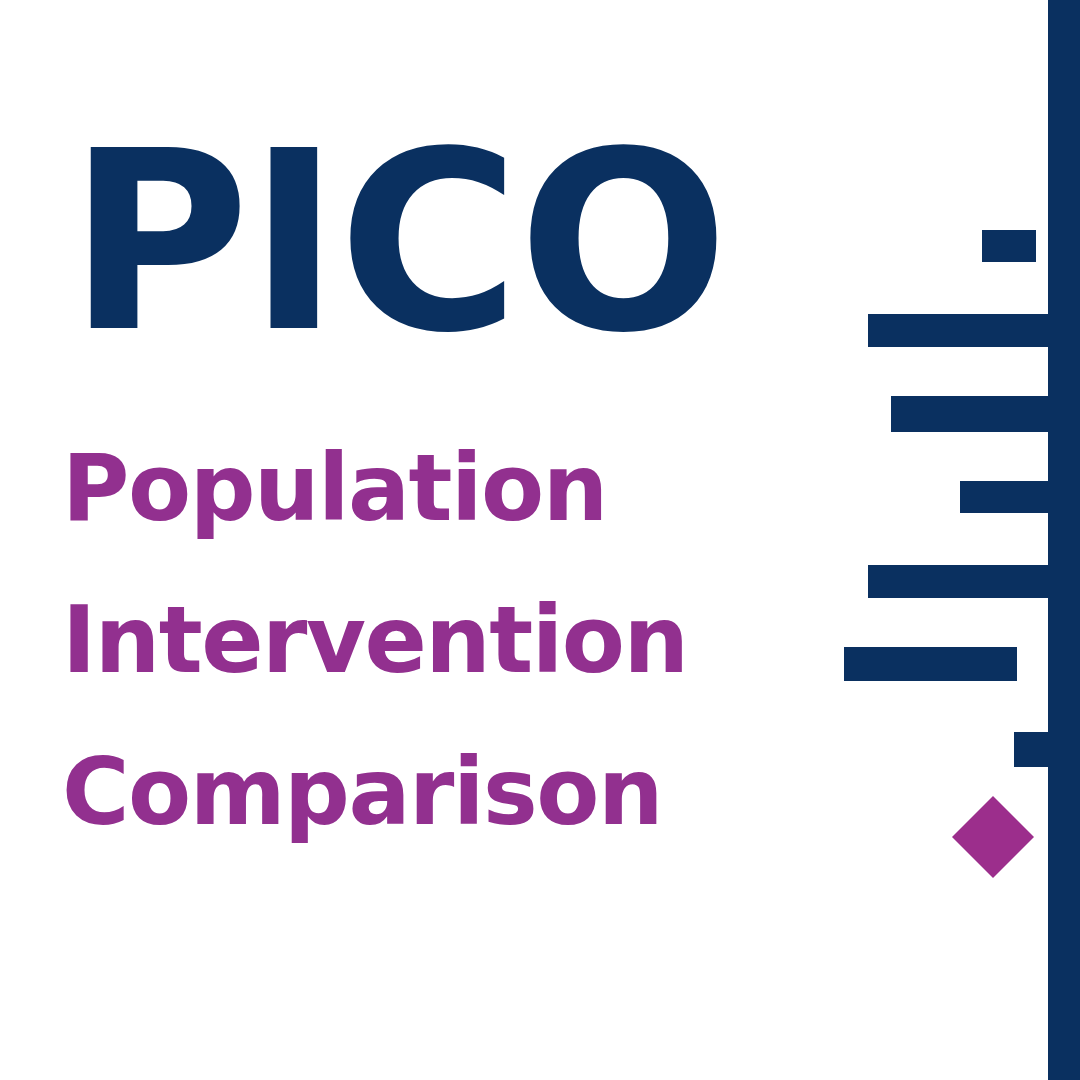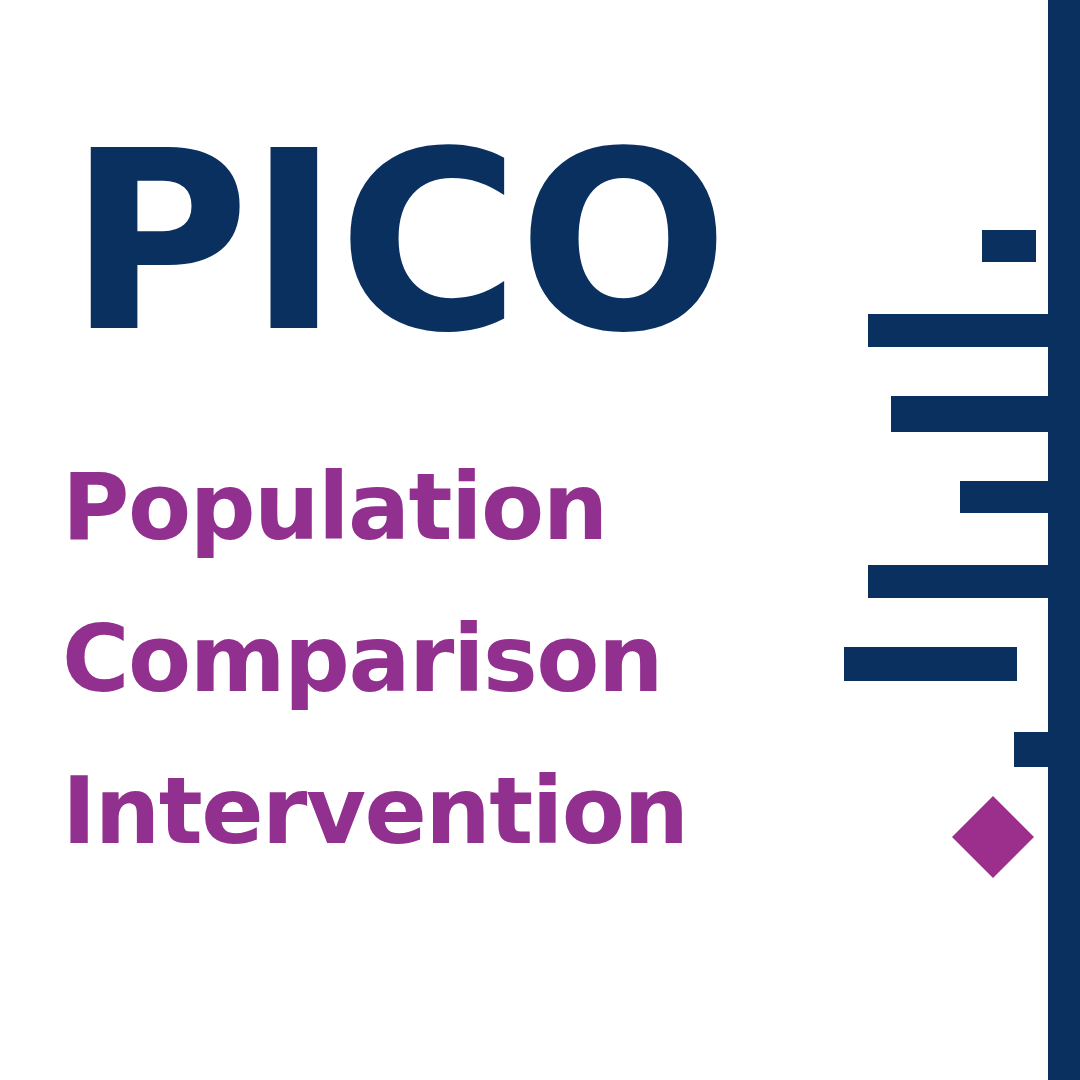--- a/index.html
+++ b/index.html
@@ -36,21 +36,21 @@
     font-size: 248px;
     line-height: 1;
     letter-spacing: -2px;
     color: #0a3060;
     white-space: nowrap;
   }
 
   .expansion-list {
     position: absolute;
     left: 62px;
-    top: 432px;
+    top: 413px;
     width: 740px;
   }
 
   .expansion-item {
     font-family: "DejaVu Sans", sans-serif;
     font-weight: bold;
     font-size: 92px;
     line-height: 152px;
     letter-spacing: -1.5px;
     color: #92308f;
@@ -90,22 +90,22 @@
 <body>
 
 <div id="canvas" style="background: rgb(255, 255, 255);">
 
   <div class="text-panel">
 
     <div class="acronym-title" style="color: rgb(10, 48, 96);">PICO</div>
 
     <div class="expansion-list">
       <div class="expansion-item" style="color: rgb(146, 48, 143);">Population</div>
+      <div class="expansion-item" style="color: rgb(146, 48, 143);">Intervention</div>
       <div class="expansion-item" style="color: rgb(146, 48, 143);">Comparison</div>
-      <div class="expansion-item" style="color: rgb(146, 48, 143);">Intervention</div>
     </div>
 
   </div>
 
   <div class="forest-plot">
 
     <div class="null-line" style="left: 228px; width: 32px; background: rgb(10, 48, 96);"></div>
 
     <div class="ci-bar" style="left: 162px; top: 230px; width: 54px; height: 32px; background: rgb(10, 48, 96);"></div>
     <div class="ci-bar" style="left: 48px; top: 314px; width: 180px; height: 33px; background: rgb(10, 48, 96);"></div>

